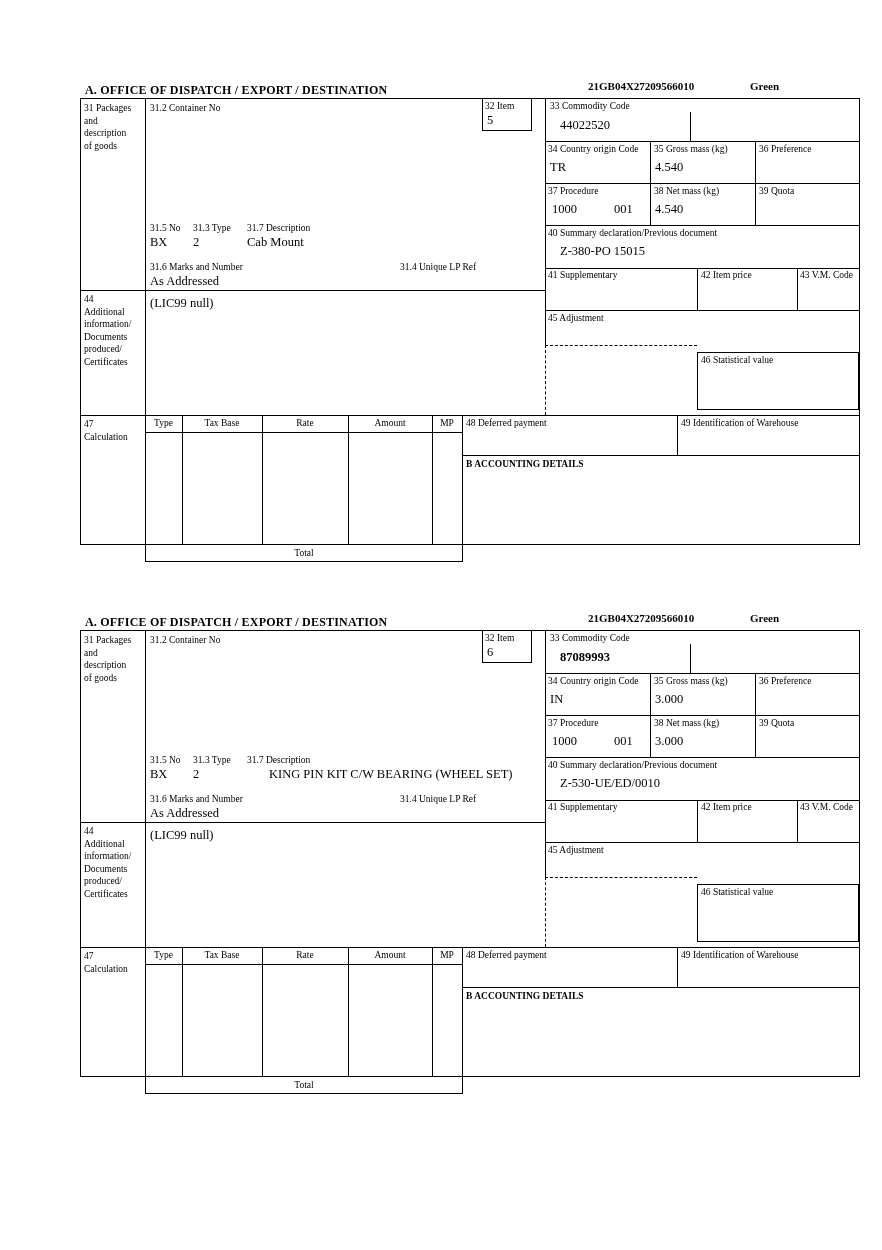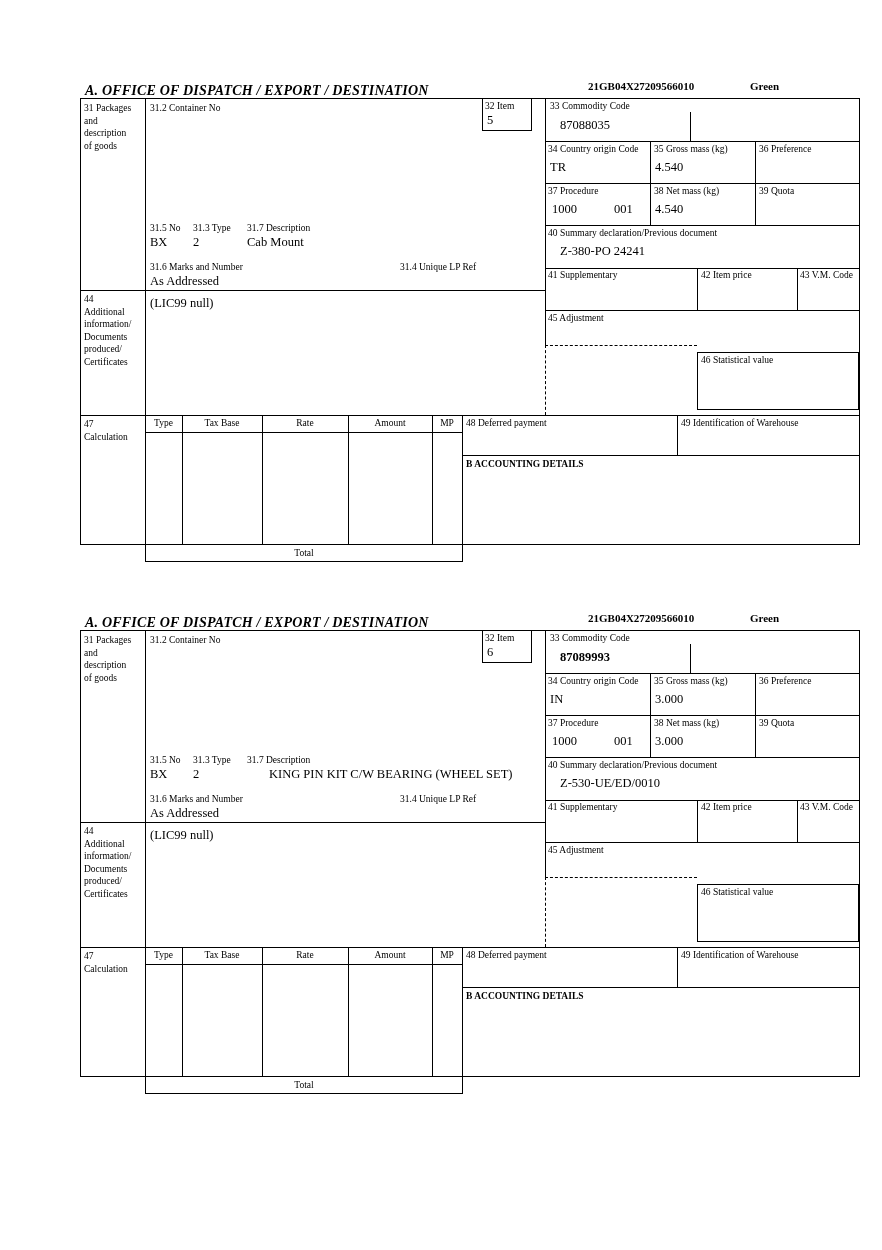--- a/index.html
+++ b/index.html
@@ -10,21 +10,21 @@
   }
   .section { position: absolute; left: 80px; width: 780px; height: 482px; }
   .s0 { top: 80px; }
   .s1 { top: 612px; }
   .abs { position: absolute; }
   .line { background: #000; }
   .box { border: 1px solid #000; }
   .lbl { font-size: 9.5px; line-height: 11px; white-space: nowrap; }
   .lblw { font-size: 9.5px; line-height: 12.5px; }
   .val { font-size: 12.5px; line-height: 14px; white-space: nowrap; }
-  .hdr { font-size: 14px; font-weight: bold; letter-spacing: 0.2px; white-space: nowrap; font-style: italic; }
+  .hdr { font-size: 12px; font-weight: bold; letter-spacing: 0.2px; white-space: nowrap; }
   .doc { font-size: 11px; font-weight: bold; white-space: nowrap; }
   .bold { font-weight: bold; }
   .ctr { text-align: center; }
   .dashv { width: 0; border-left: 1px dashed #000; }
   .dashh { height: 0; border-top: 1px dashed #000; }
 </style>
 </head>
 <body>
 
 <div class="section s0">
@@ -89,34 +89,34 @@
   <div class="abs lbl" style="left:167px;top:143px;">31.7 Description</div>
   <div class="abs val" style="left:70px;top:155px;">BX</div>
   <div class="abs val" style="left:113px;top:155px;">2</div>
   <div class="abs val" style="left:167px;top:155px;">Cab Mount</div>
   <div class="abs lbl" style="left:70px;top:182px;">31.6 Marks and Number</div>
   <div class="abs lbl" style="left:320px;top:182px;">31.4 Unique LP Ref</div>
   <div class="abs val" style="left:70px;top:194px;">As Addressed</div>
   <div class="abs val" style="left:70px;top:216px;">(LIC99 null)</div>
 
   <div class="abs lbl" style="left:470px;top:21px;">33 Commodity Code</div>
-  <div class="abs val" style="left:480px;top:38px;">87088035</div>
+  <div class="abs val" style="left:480px;top:38px;">44022520</div>
   <div class="abs lbl" style="left:468px;top:64px;">34 Country origin Code</div>
   <div class="abs val" style="left:470px;top:80px;">TR</div>
   <div class="abs lbl" style="left:574px;top:64px;">35 Gross mass (kg)</div>
   <div class="abs val" style="left:575px;top:80px;">4.540</div>
   <div class="abs lbl" style="left:679px;top:64px;">36 Preference</div>
   <div class="abs lbl" style="left:468px;top:106px;">37 Procedure</div>
   <div class="abs val" style="left:472px;top:122px;">1000</div>
   <div class="abs val" style="left:534px;top:122px;">001</div>
   <div class="abs lbl" style="left:574px;top:106px;">38 Net mass (kg)</div>
   <div class="abs val" style="left:575px;top:122px;">4.540</div>
   <div class="abs lbl" style="left:679px;top:106px;">39 Quota</div>
   <div class="abs lbl" style="left:468px;top:148px;">40 Summary declaration/Previous document</div>
-  <div class="abs val" style="left:480px;top:164px;">Z-380-PO 24241</div>
+  <div class="abs val" style="left:480px;top:164px;">Z-380-PO 15015</div>
   <div class="abs lbl" style="left:468px;top:190px;">41 Supplementary</div>
   <div class="abs lbl" style="left:621px;top:190px;">42 Item price</div>
   <div class="abs lbl" style="left:720px;top:190px;">43 V.M. Code</div>
   <div class="abs lbl" style="left:468px;top:233px;">45 Adjustment</div>
   <div class="abs lbl" style="left:621px;top:275px;">46 Statistical value</div>
 
   <div class="abs lbl ctr" style="left:65px;top:338px;width:37px;">Type</div>
   <div class="abs lbl ctr" style="left:102px;top:338px;width:80px;">Tax Base</div>
   <div class="abs lbl ctr" style="left:182px;top:338px;width:86px;">Rate</div>
   <div class="abs lbl ctr" style="left:268px;top:338px;width:84px;">Amount</div>

